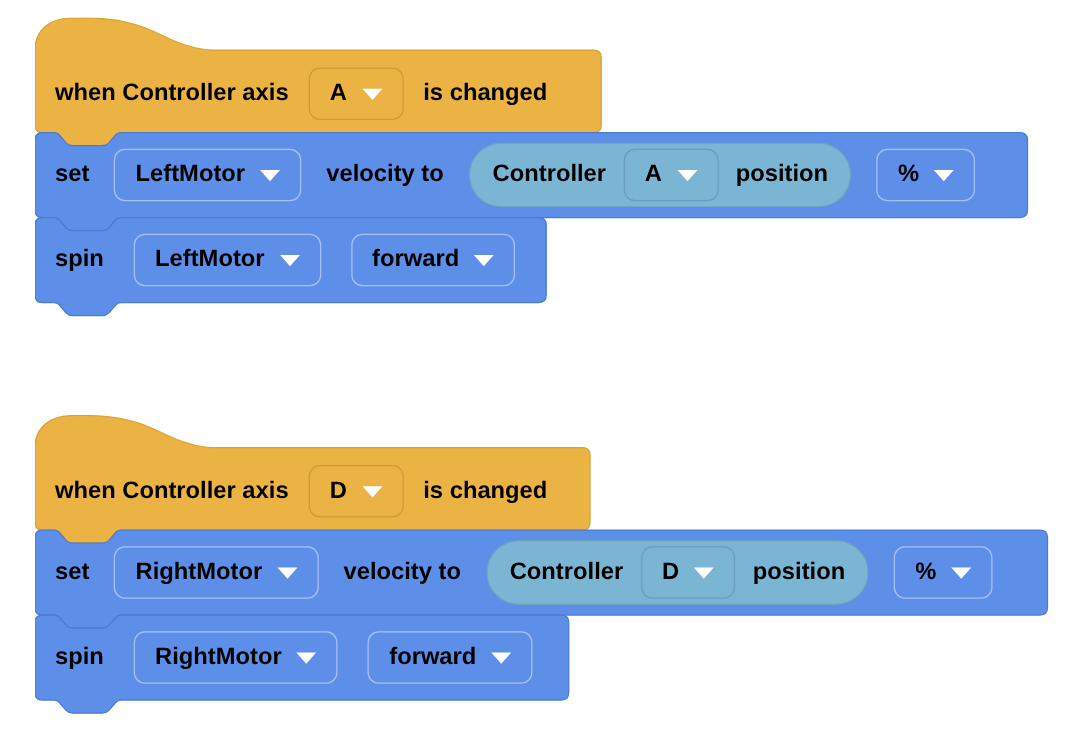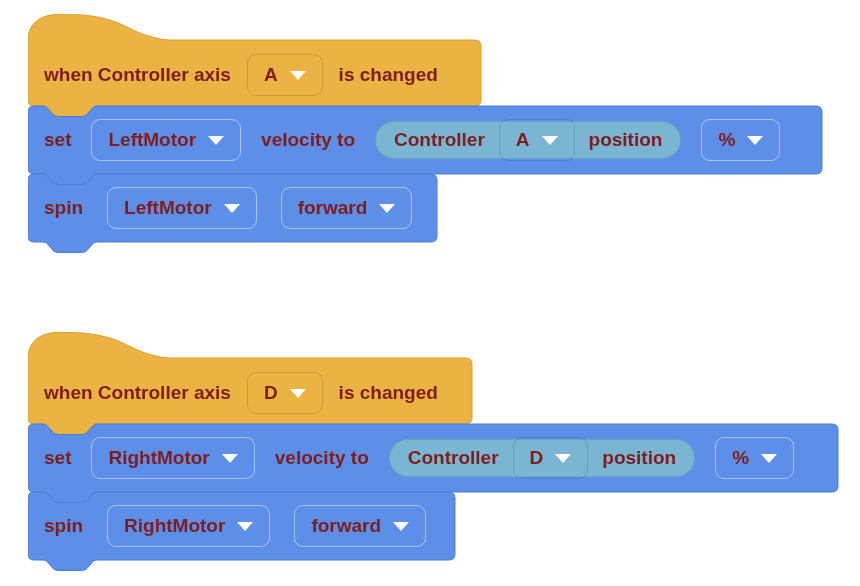--- a/index.html
+++ b/index.html
@@ -10,37 +10,37 @@
   }
   .stack{position:absolute;}
   .stack-svg{position:absolute;left:0;top:0;display:block;}
   .hat-path{fill:var(--event-yellow);stroke:var(--event-yellow-border);stroke-width:1;}
   .blue-path{fill:var(--motion-blue);stroke:var(--motion-blue-border);stroke-width:1;}
   .row{
     position:absolute;left:0;display:flex;align-items:center;
     gap:20px;padding:0 16px;box-sizing:border-box;
   }
   .lbl{
-    color:#7f1d1d;font-size:19px;font-weight:700;white-space:nowrap;
+    color:#000000;font-size:19px;font-weight:700;white-space:nowrap;
     user-select:none;
   }
   .dd{
     display:flex;align-items:center;gap:12px;height:42px;padding:0 16px;
     border-radius:9px;box-sizing:border-box;flex:0 0 auto;cursor:pointer;
   }
   .dd-yellow{border:1.5px solid rgba(0,0,0,0.13);}
   .dd-blue{border:1.5px solid rgba(255,255,255,0.45);}
   .dd-teal{border:1.5px solid rgba(0,0,0,0.13);}
   .caret{
     width:0;height:0;flex:0 0 auto;
     border-left:8px solid transparent;border-right:8px solid transparent;
     border-top:9px solid #ffffff;
   }
   .reporter{
-    display:flex;align-items:center;gap:14px;height:38px;padding:0 18px;
+    display:flex;align-items:center;gap:14px;height:52px;padding:0 18px;
     border-radius:27px;background:var(--sensing-teal);
     border:1px solid rgba(0,0,0,0.10);box-sizing:border-box;flex:0 0 auto;
   }
 </style>
 </head>
 <body>
 
 <div class="stack" style="left:28px;top:14px;width:812px;height:244px;">
   <svg class="stack-svg" width="812" height="244" viewBox="0 0 812 244">
     <path class="hat-path" d="M 0,86 L 0,26 C 0,10 12,1 28,0.5 C 46,0 62,1 74,4 C 97,9 104,18 124,23 Q 134,26 142,26 L 447,26 Q 453,26 453,32 L 453,86 Q 453,92 447,92 L 69,92 Q 66,92 64.5,94 L 59,100.5 Q 57,102.5 53.5,102.5 L 30.5,102.5 Q 27,102.5 25,100.5 L 19.5,94 Q 18,92 15,92 L 6,92 Q 0,92 0,86 Z"></path>

